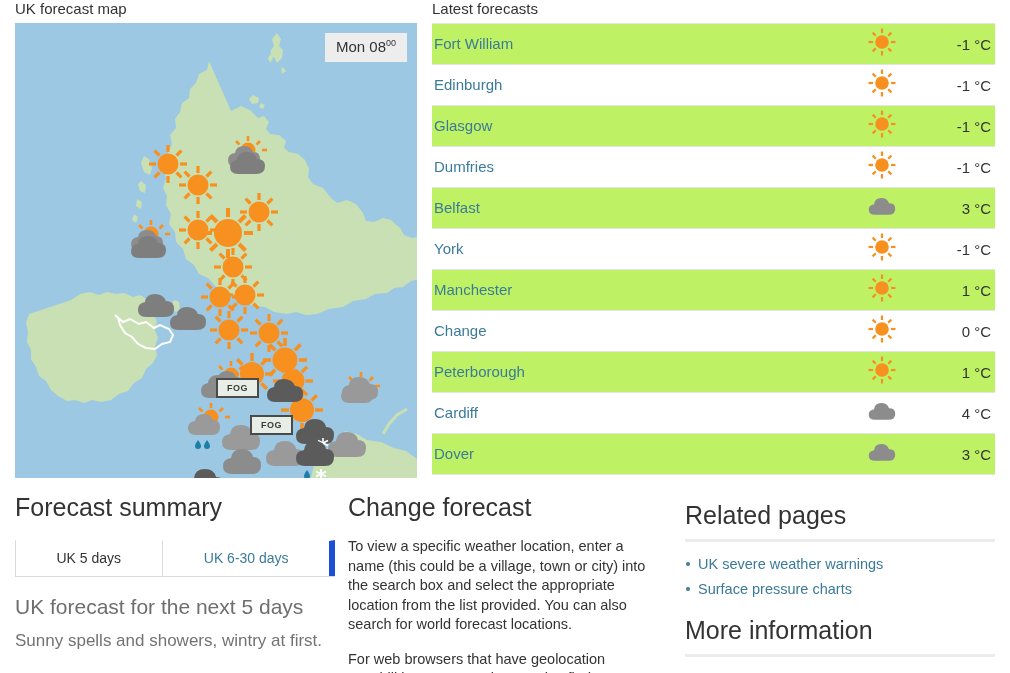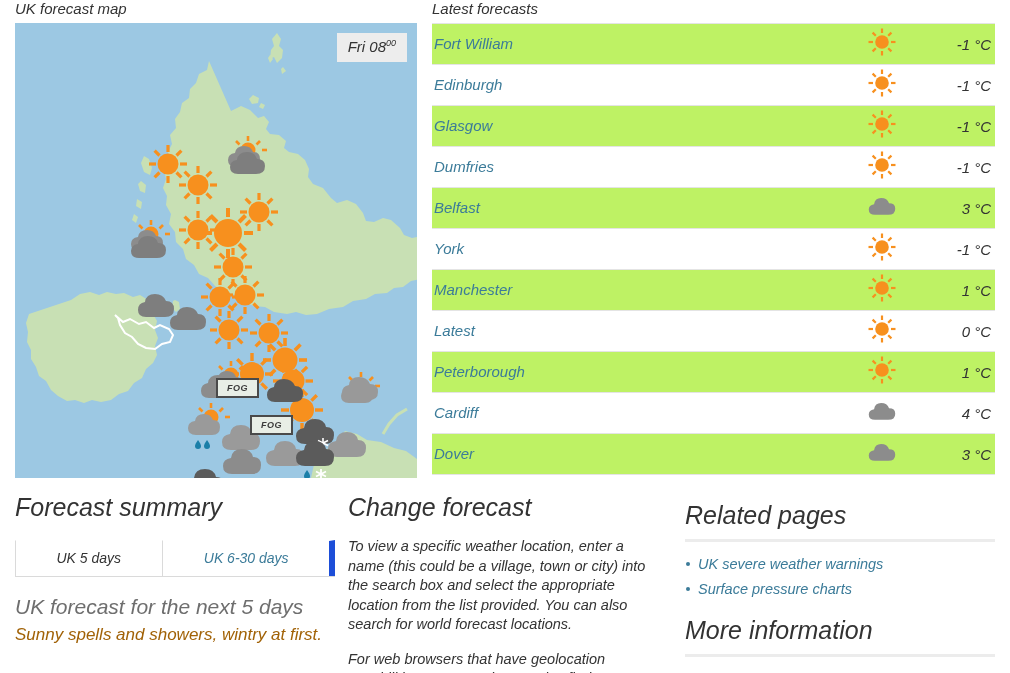--- a/index.html
+++ b/index.html
@@ -4,21 +4,21 @@
 <style>
   * { box-sizing: border-box; }
   html, body {
     margin: 0; padding: 0;
     width: 1010px; height: 673px;
     background: #ffffff;
     font-family: "Liberation Sans", sans-serif;
     color: #333333;
     overflow: hidden;
   }
-  .page { position: relative; width: 1006px; height: 673px; font-style: italic; }
+  .page { position: relative; width: 1006px; height: 673px; }
 
   
   .section-title-sm {
     font-size: 15px;
     color: #333;
     font-weight: 400;
     margin: 0;
     padding: 0 0 5px 0;
     line-height: 18px;
   }
@@ -121,23 +121,23 @@
 
   .summary-head {
     margin-top: 17px;
     font-size: 21px;
     color: #6E6E6E;
     font-weight: 400;
     line-height: 26px;
   }
   .summary-body {
     font-size: 17px;
-    color: #a16207;
+    color: #737373;
     line-height: 25px;
-    margin-top: 2px;
+    margin-top: 8px;
   }
 
   .para {
     font-size: 14.5px;
     line-height: 19.5px;
     color: #333;
     margin: 15px 0 0 0;
   }
 
   .rule { height: 3px; background: #ECECEC; margin-top: 9px; }
@@ -193,21 +193,21 @@
         <path fill="#C8E0B4" d="M160 277 l4 2 1 7 -4 3 -4 -4 1 -7 z"></path>
 
         <path fill="#C8E0B4" d="M330 408 l12 3 10 6 14 2 13 6 12 3 11 8 0 19 -96 0 0 -22 8 -9 9 -7 7 -9 z"></path>
         <path fill="#C8E0B4" d="M300 437 l14 2 12 5 10 5 0 6 -40 0 z"></path>
 
         <path fill="none" stroke="#FFFFFF" stroke-width="2" d="M100 292 l8 7 7 -3 9 5 7 -2 8 6 6 -3 9 4 4 6 -3 7 -8 2 -7 5 -9 -1 -8 -4 -6 -7 -7 -4 -5 -8 -2 -7 z"></path>
 
         <path fill="none" stroke="#C8E0B4" stroke-width="3" d="M392 386 l-10 6 -8 9 -6 10"></path>
       </svg>
 
-      <div class="time-badge"><span>Fri 08</span><sup>00</sup></div>
+      <div class="time-badge"><span>Mon 08</span><sup>00</sup></div>
 
       <div class="wicon" style="left:131px;top:119px">
         <svg width="44" height="44" viewBox="0 0 44 44">
             <g stroke="#F7901E" stroke-width="3.2" stroke-linecap="butt">
               <line x1="22" y1="3" x2="22" y2="10"></line>
               <line x1="22" y1="34" x2="22" y2="41"></line>
               <line x1="3" y1="22" x2="10" y2="22"></line>
               <line x1="34" y1="22" x2="41" y2="22"></line>
               <line x1="8.6" y1="8.6" x2="13.5" y2="13.5"></line>
               <line x1="30.5" y1="30.5" x2="35.4" y2="35.4"></line>
@@ -672,21 +672,21 @@
                   <line x1="5.6" y1="5.6" x2="8.8" y2="8.8"></line>
                   <line x1="21.2" y1="21.2" x2="24.4" y2="24.4"></line>
                   <line x1="5.6" y1="24.4" x2="8.8" y2="21.2"></line>
                   <line x1="21.2" y1="8.8" x2="24.4" y2="5.6"></line>
                 </g>
                 <circle cx="15" cy="15" r="6.8" fill="#F7901E"></circle>
               </svg></td>
             <td class="fc-temp">1 °C</td>
           </tr>
           <tr class="fc-row even">
-            <td class="fc-place"><a href="#">Latest</a></td>
+            <td class="fc-place"><a href="#">Change</a></td>
             <td class="fc-icon"><svg width="30" height="30" viewBox="0 0 30 30">
                 <g stroke="#F7901E" stroke-width="2.2" stroke-linecap="butt">
                   <line x1="15" y1="1.5" x2="15" y2="6"></line>
                   <line x1="15" y1="24" x2="15" y2="28.5"></line>
                   <line x1="1.5" y1="15" x2="6" y2="15"></line>
                   <line x1="24" y1="15" x2="28.5" y2="15"></line>
                   <line x1="5.6" y1="5.6" x2="8.8" y2="8.8"></line>
                   <line x1="21.2" y1="21.2" x2="24.4" y2="24.4"></line>
                   <line x1="5.6" y1="24.4" x2="8.8" y2="21.2"></line>
                   <line x1="21.2" y1="8.8" x2="24.4" y2="5.6"></line>

